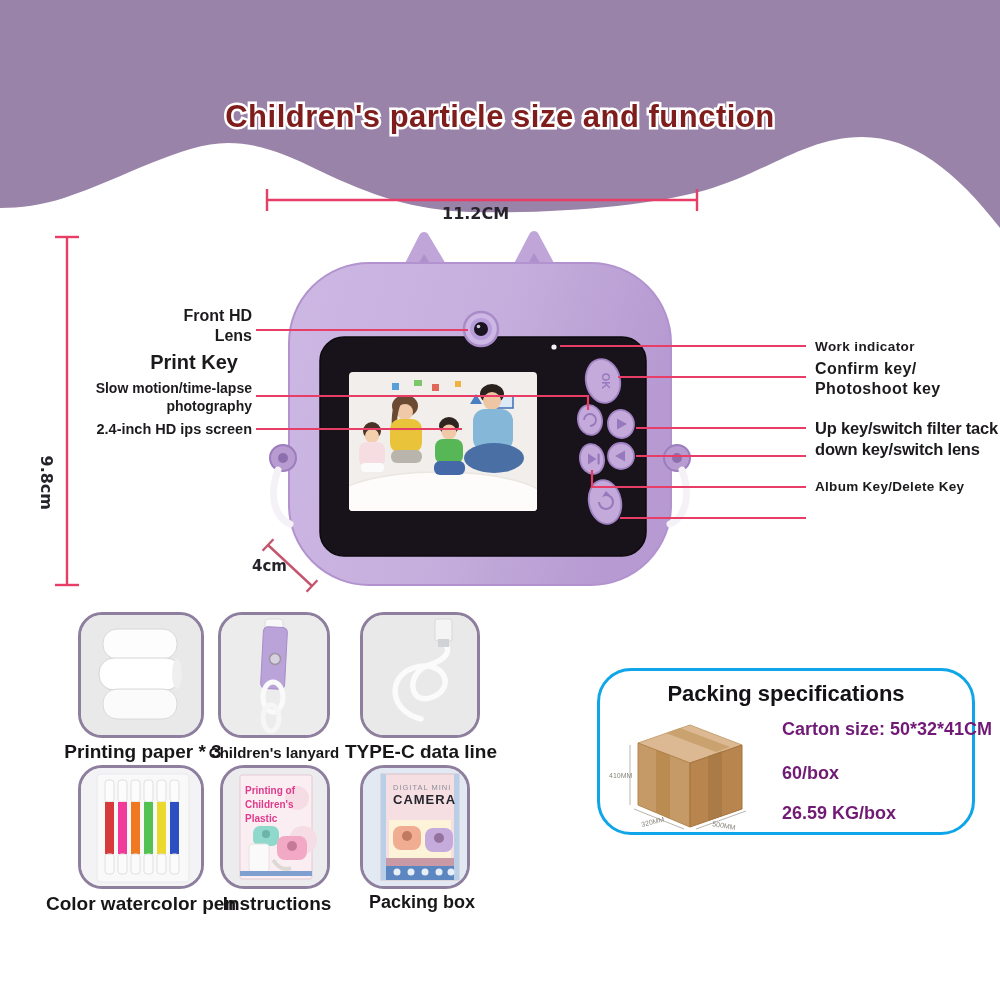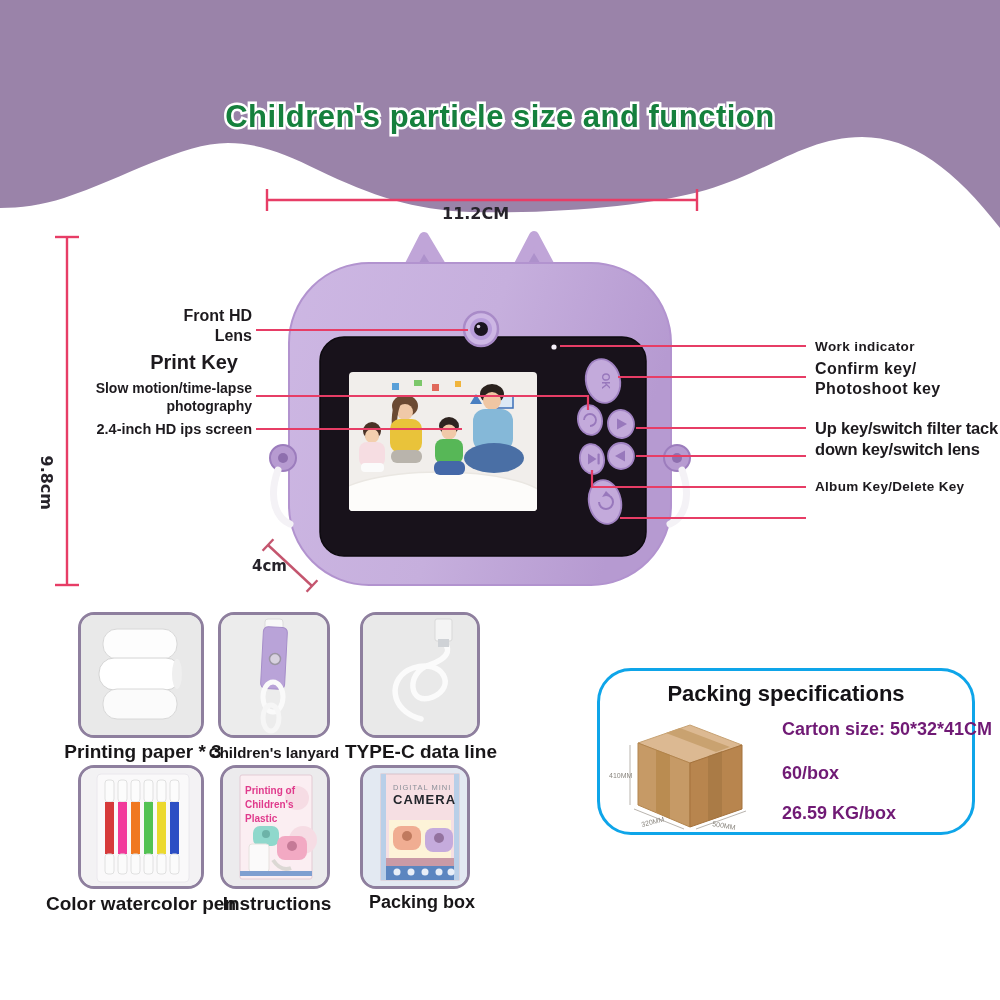--- a/index.html
+++ b/index.html
@@ -4,26 +4,26 @@
 <style>
   html,body{margin:0;padding:0;background:#fff;}
   #stage{position:relative;width:1000px;height:1000px;background:#ffffff;overflow:hidden;
          font-family:"Liberation Sans",sans-serif;}
   svg{display:block;}
   .abs{position:absolute;}
   .lbl{position:absolute;font-weight:bold;color:#1d1a1e;white-space:pre-line;
        font-family:"Liberation Sans",sans-serif;line-height:1.28;}
   .lbl.right-align{text-align:right;}
   #title{position:absolute;left:0;right:0;top:99px;text-align:center;
-         font-size:31px;font-weight:bold;letter-spacing:.5px;color:#15803d;
+         font-size:31px;font-weight:bold;letter-spacing:.5px;color:#7f1d1d;
          -webkit-text-stroke:5px #ffffff;paint-order:stroke fill;
          font-family:"Liberation Sans",sans-serif;}
   .dim-label{position:absolute;font-weight:bold;color:#26232a;
              font-family:"DejaVu Sans",sans-serif;}
-  .card{position:absolute;border:3px solid #8e7f9e;border-radius:16px;background:#ededed;
+  .card{position:absolute;border:3px solid #8e7f9e;border-radius:24px;background:#ededed;
         overflow:hidden;box-sizing:border-box;}
   .card-label{position:absolute;font-weight:bold;color:#181618;text-align:center;
               font-family:"Liberation Sans",sans-serif;white-space:nowrap;}
   #packing-panel{position:absolute;left:597px;top:668px;width:378px;height:167px;
                  border:3px solid #0ea5e9;border-radius:34px;background:#fff;box-sizing:border-box;}
   #packing-title{position:absolute;left:0;right:0;top:10px;text-align:center;
                  font-size:22px;font-weight:bold;color:#141216;}
   .packing-line{position:absolute;left:182px;font-size:18px;font-weight:bold;color:#701a75;white-space:nowrap;}
 </style>
 </head>

